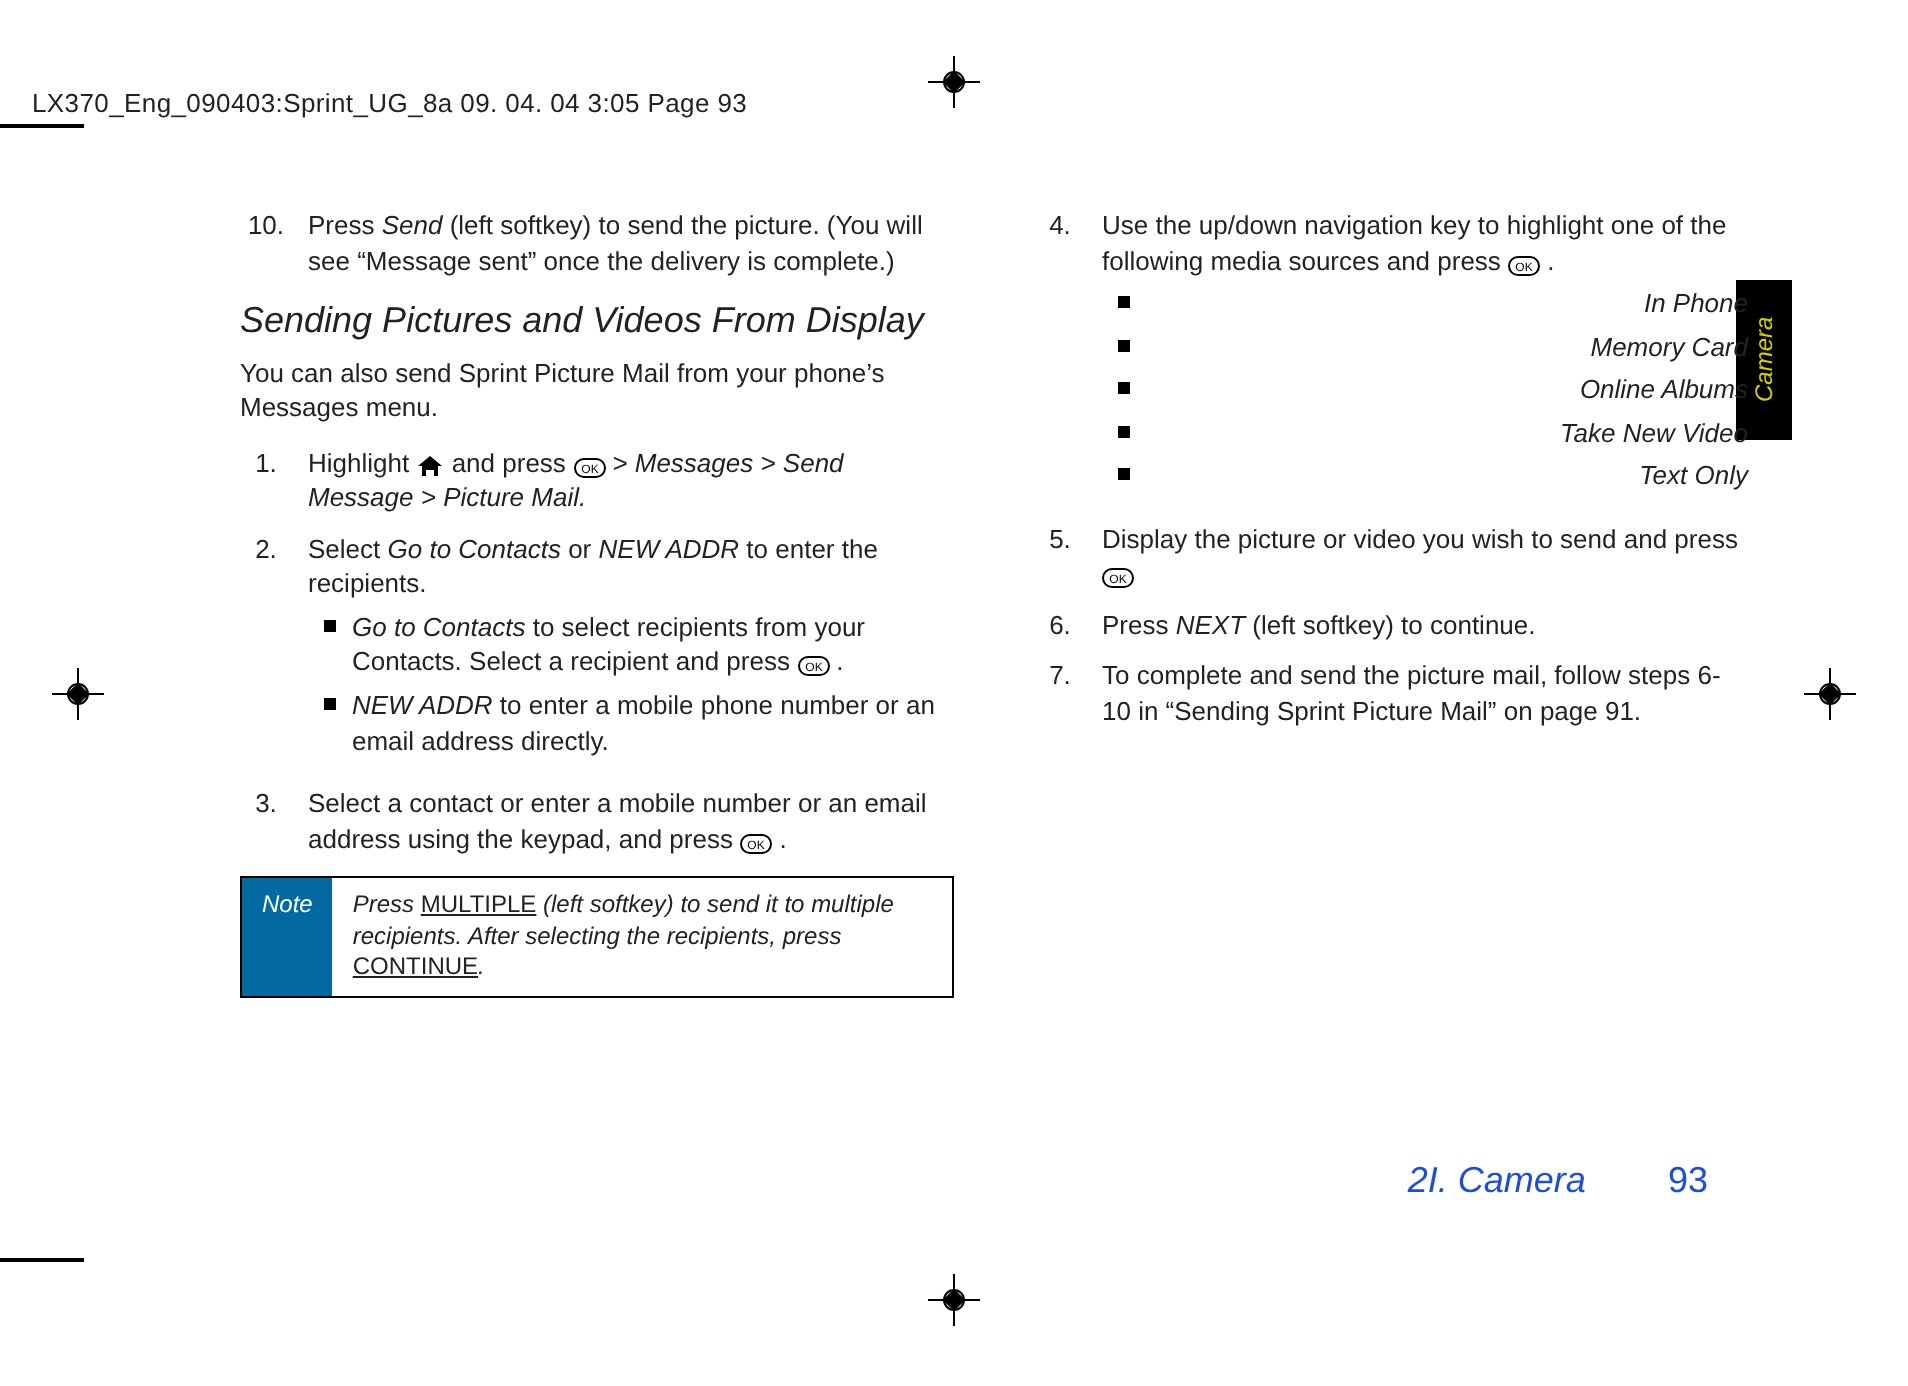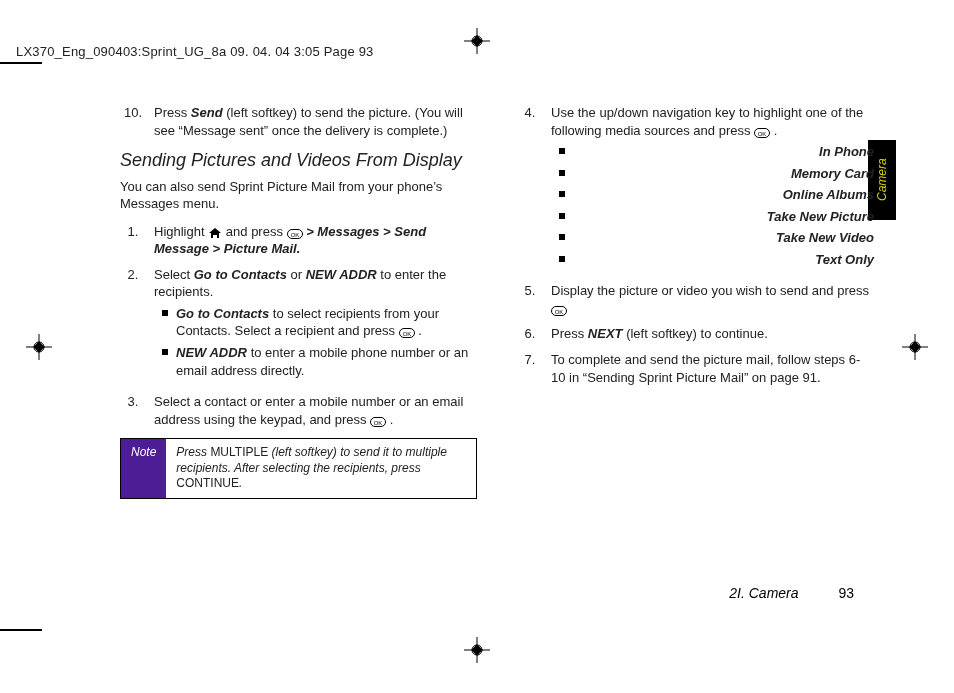--- a/index.html
+++ b/index.html
@@ -42,41 +42,41 @@
   .subheading {
     font-style: italic;
     font-size: 18px;
     margin: 10px 0 6px;
     line-height: 1.25;
   }
   .para { margin: 6px 0 10px; line-height: 1.35; }
   .sub-bullets { margin: 4px 0 6px 0; padding-left: 0; }
   .sub-bullets li { list-style: none; display:flex; margin: 4px 0; line-height:1.35;justify-content:space-between; }
   .sub-bullets li .sq { width: 6px; height: 6px; background:#000; margin: 5px 8px 0 8px; flex:none; }
-  .bold-ital { font-weight: bold; font-style: italic; }
+  .bold-ital { font-weight: normal; font-style: italic; }
   .note-box {
     display: flex;
     border: 1px solid #000;
     margin-top: 10px;
     font-size: 12px;
   }
   .note-label {
-    background: #4c1d95;
+    background: #0369a1;
     color: #fff;
     font-style: italic;
     padding: 6px 10px;
     display: flex;
     align-items: flex-start;
   }
   .note-body {
     padding: 6px 10px;
     font-style: italic;
     line-height: 1.3;
   }
-  .note-body .plain { font-style: normal; }
+  .note-body .plain { font-style: normal; text-decoration: underline; }
   .side-tab {
     position: absolute;
     right: 58px;
     top: 140px;
     width: 28px;
     height: 80px;
     background: #000;
     color: #d6d000;
     font-style: italic;
     font-size: 12px;
@@ -84,22 +84,22 @@
     align-items: center;
     justify-content: center;
     writing-mode: vertical-rl;
     transform: rotate(180deg);
   }
   .footer {
     position: absolute;
     bottom: 92px;
     right: 100px;
     font-style: italic;
-    font-size: 14px;
-    color: #000000;
+    font-size: 18px;
+    color: #1d4ed8;
   }
   .footer .pnum { margin-left: 36px; font-style: normal; }
   svg.reg { width: 26px; height: 26px; }
   .icon-inline { display:inline-block; vertical-align: -3px; }
   .crop-top-left-h { position:absolute; top:62px; left:0; width:42px; border-top:2px solid #000; }
   .crop-bot-left-h { position:absolute; bottom:62px; left:0; width:42px; border-top:2px solid #000; }
 </style>
 </head>
 <body>
 
@@ -223,24 +223,20 @@
           <li>
               <span class="sq"></span>
               <div class="bold-ital">Memory Card</div>
             </li>
           <li>
               <span class="sq"></span>
               <div class="bold-ital">Online Albums</div>
             </li>
           <li>
               <span class="sq"></span>
-              <div class="bold-ital">Take New Picture</div>
-            </li>
-          <li>
-              <span class="sq"></span>
               <div class="bold-ital">Take New Video</div>
             </li>
           <li>
               <span class="sq"></span>
               <div class="bold-ital">Text Only</div>
             </li>
         </ul>
       </div>
     </div>
 

